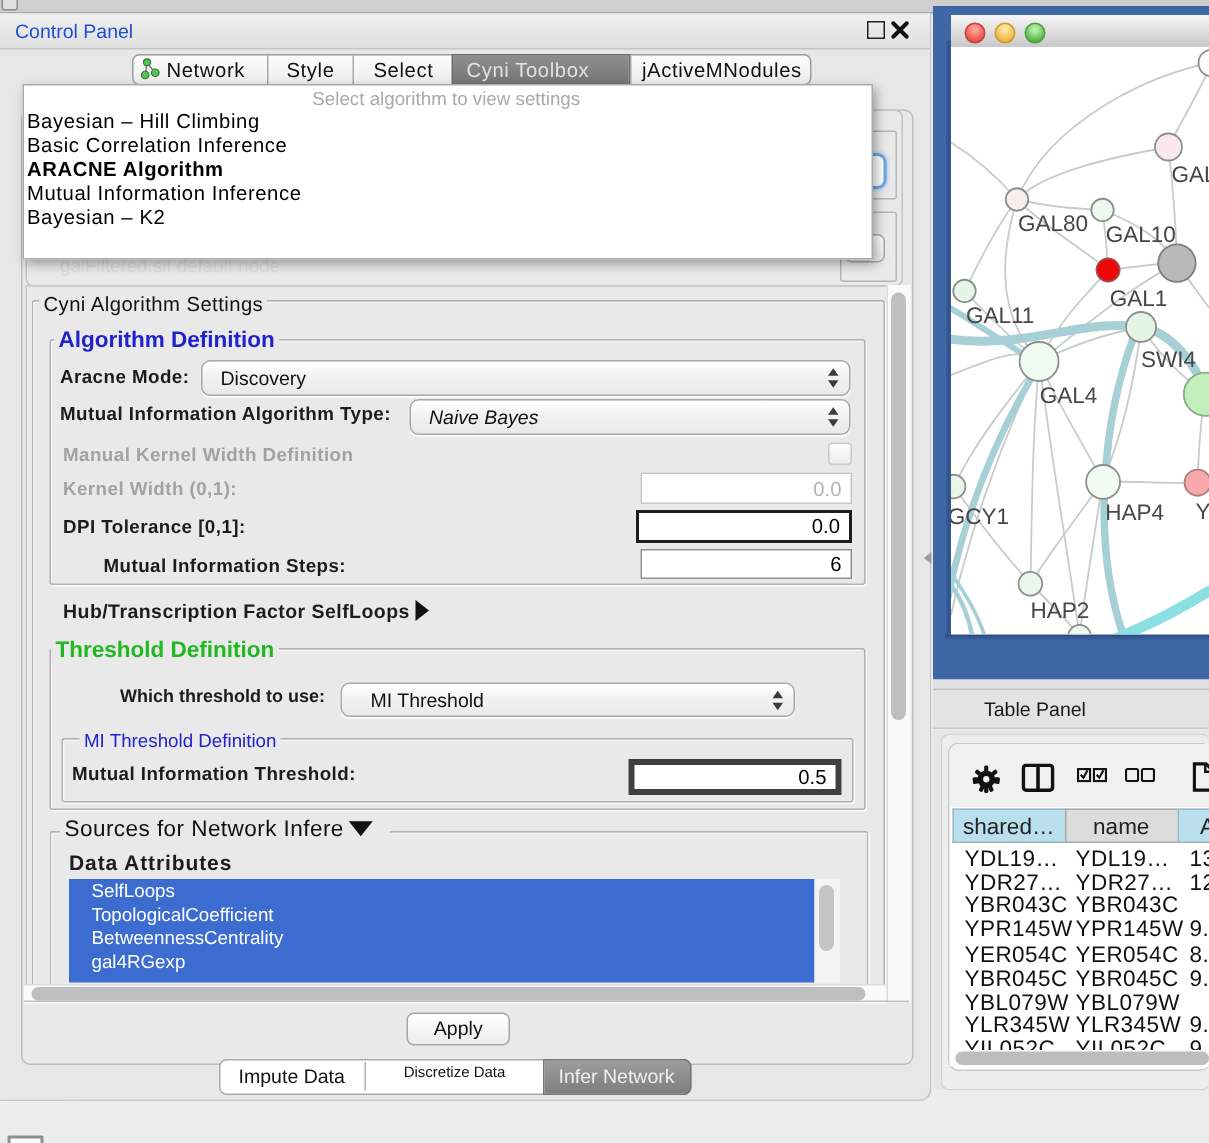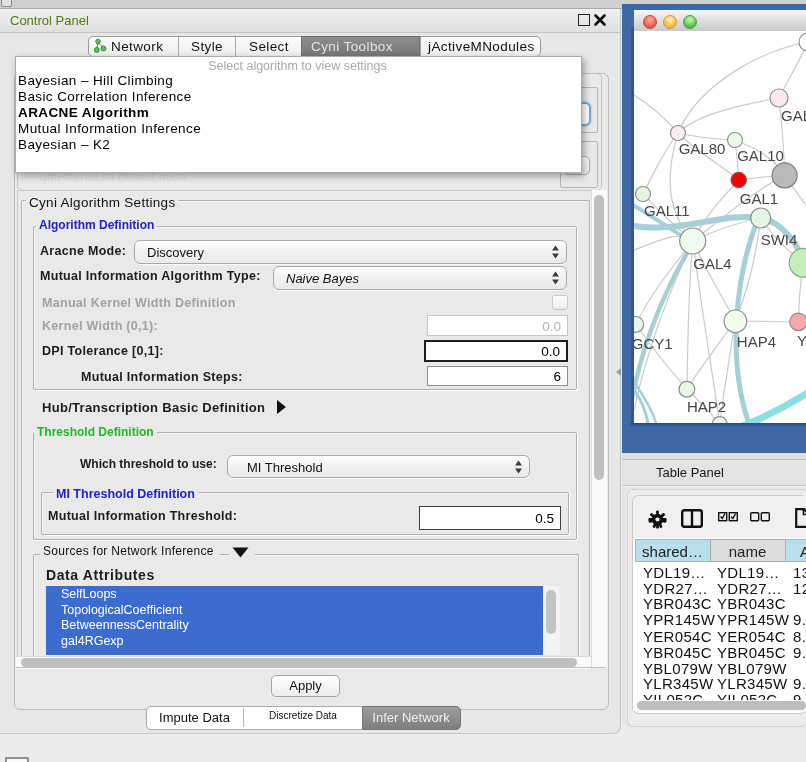--- a/index.html
+++ b/index.html
@@ -7,33 +7,33 @@
   .abs{position:absolute;}
   .stage{position:relative;width:806px;height:762px;background:#ececec;}
   .lbl{position:absolute;font-size:12.5px;font-weight:bold;color:#1c1c1c;white-space:nowrap;letter-spacing:0.3px;}
   .dlbl{position:absolute;font-size:12.5px;font-weight:bold;color:#a2a2a2;white-space:nowrap;letter-spacing:0.3px;}
   .combo{position:absolute;background:linear-gradient(#ffffff,#f2f2f2 45%,#e9e9e9);border:1px solid #a9a9a9;border-radius:6px;box-shadow:0 1px 1px rgba(255,255,255,.8);}
   .combo .ctext{position:absolute;left:12px;top:50%;transform:translateY(-50%);font-size:13px;color:#111;white-space:nowrap;}
   .arrows{position:absolute;right:6px;top:50%;transform:translateY(-50%);width:9px;height:14px;}
   .field{position:absolute;background:#fff;text-align:right;font-size:13.5px;box-sizing:border-box;}
   .field span{position:absolute;right:6px;top:50%;transform:translateY(-50%);}
   .group{position:absolute;border:1px solid #b0b0b0;border-radius:2px;box-shadow:1px 1px 0 rgba(255,255,255,0.9), inset 1px 1px 0 rgba(255,255,255,0.5);}
-  .gtitle{position:absolute;background:#e9e9e9;padding:0 3px;font-size:12px;white-space:nowrap;}
+  .gtitle{position:absolute;background:#e9e9e9;padding:0 3px;font-size:15px;white-space:nowrap;}
 </style>
 </head>
 <body>
 <div class="stage">
 
   <div class="abs" style="left:0;top:0;width:806px;height:8px;background:#cfcfcf;border-bottom:1px solid #aaaaaa;"></div>
   <div class="abs" style="left:1px;top:-5px;width:9px;height:10px;border:1px solid #8a8a8a;border-radius:2px;background:#e0e0e0;"></div>
 
   <div class="abs" style="left:0;top:9px;width:620px;height:724px;background:#e7e7e7;border-right:1px solid #c2c2c2;border-bottom:1px solid #c9c9c9;border-radius:0 0 8px 0;">
 
     <div class="abs" style="left:0;top:0;width:620px;height:23px;background:linear-gradient(#efefef,#e0e0e0);border-bottom:1px solid #c5c5c5;"></div>
-    <div class="abs" style="left:10px;top:4px;font-size:13px;color:#4d7c0f;">Control Panel</div>
+    <div class="abs" style="left:10px;top:4px;font-size:13px;color:#1d4ed8;">Control Panel</div>
     <div class="abs" style="left:578px;top:5px;width:10px;height:10px;border:1.5px solid #222;"></div>
     <svg class="abs" style="left:593px;top:4px;" width="14" height="14" viewBox="0 0 14 14">
         <path d="M2.5 2.5 L11.5 11.5 M11.5 2.5 L2.5 11.5" stroke="#111" stroke-width="2.6" stroke-linecap="round"></path>
       </svg>
 
     <div class="abs" style="left:14px;top:64px;width:593px;height:635px;background:#e9e9e9;border:1px solid #bdbdbd;border-radius:6px;"></div>
     <div class="abs" style="left:17px;top:64px;width:583px;height:116px;border:1px solid #c2c2c2;border-radius:5px;"></div>
     <div class="abs" style="left:16.5px;top:181px;width:589px;height:478px;border:1px solid #c9c9c9;box-sizing:border-box;"></div>
 
     <div class="abs" style="left:560px;top:78px;width:36px;height:44px;border:1px solid #b6b6b6;border-radius:2px;"></div>
@@ -90,47 +90,47 @@
   <div class="dlbl" style="left:42px;top:319px;">Kernel Width (0,1):</div>
   <div class="field" style="left:427px;top:315px;width:141px;height:21px;border:1px solid #c6c6c6;color:#b2b2b2;">
       <span>0.0</span>
     </div>
 
   <div class="lbl" style="left:42px;top:344px;">DPI Tolerance [0,1]:</div>
   <div class="field" style="left:424px;top:340px;width:144px;height:22px;border:2px solid #1e1e1e;color:#000;">
       <span>0.0</span>
     </div>
 
-  <div class="lbl" style="left:54px;top:370px;padding-left:27px;">Mutual Information Steps:</div>
+  <div class="lbl" style="left:42px;top:370px;padding-left:27px;">Mutual Information Steps:</div>
   <div class="field" style="left:427px;top:366px;width:141px;height:20px;border:1px solid #8f8f8f;color:#000;">
       <span>6</span>
     </div>
 
-  <div class="lbl" style="left:42px;top:400px;font-size:13px;">Hub/Transcription Basic Definition</div>
+  <div class="lbl" style="left:42px;top:400px;font-size:13px;">Hub/Transcription Factor SelfLoops</div>
   <svg class="abs" style="left:276px;top:400px;" width="11" height="14" viewBox="0 0 11 14">
       <path d="M1 0 L10 7 L1 14 Z" fill="#111"></path>
     </svg>
 
   <div class="group" style="left:33px;top:432px;width:542px;height:106px;"></div>
   <div class="gtitle" style="left:34px;top:425px;color:#22b822;font-weight:bold;">Threshold Definition</div>
 
   <div class="lbl" style="left:80px;top:457px;font-size:12px;letter-spacing:0;">Which threshold to use:</div>
   <div class="combo" style="left:227px;top:455px;width:301px;height:21px;">
     <div class="ctext" style="left:19px;">MI Threshold</div>
     <svg class="arrows" viewBox="0 0 9 14">
         <path d="M4.5 0.5 L8 5.5 L1 5.5 Z" fill="#3c3c3c"></path>
         <path d="M4.5 13.5 L8 8.5 L1 8.5 Z" fill="#3c3c3c"></path>
       </svg>
   </div>
 
   <div class="group" style="left:41px;top:492px;width:526px;height:41px;"></div>
-  <div class="gtitle" style="left:53px;top:487px;color:#2222cc;font-size:12.5px;font-weight:bold;">MI Threshold Definition</div>
+  <div class="gtitle" style="left:53px;top:487px;color:#2222cc;font-size:12.5px;font-weight:normal;">MI Threshold Definition</div>
 
   <div class="lbl" style="left:48px;top:509px;">Mutual Information Threshold:</div>
-  <div class="field" style="left:419px;top:506px;width:142px;height:24px;border:1px solid #404040;color:#000;">
+  <div class="field" style="left:419px;top:506px;width:142px;height:24px;border:4px solid #404040;color:#000;">
       <span>0.5</span>
     </div>
 
   <div class="group" style="left:33px;top:554px;width:544px;height:109px;border-bottom:none;"></div>
   <div class="gtitle" style="left:40px;top:544px;color:#111;padding-right:6px;letter-spacing:0.3px;">Sources for Network Inference</div>
   <div class="abs" style="left:229px;top:543px;width:26px;height:16px;background:#e9e9e9;"></div>
   <svg class="abs" style="left:232px;top:547px;" width="17" height="11" viewBox="0 0 17 11">
       <path d="M0.5 0.5 L16.5 0.5 L8.5 10.5 Z" fill="#111"></path>
     </svg>
 

